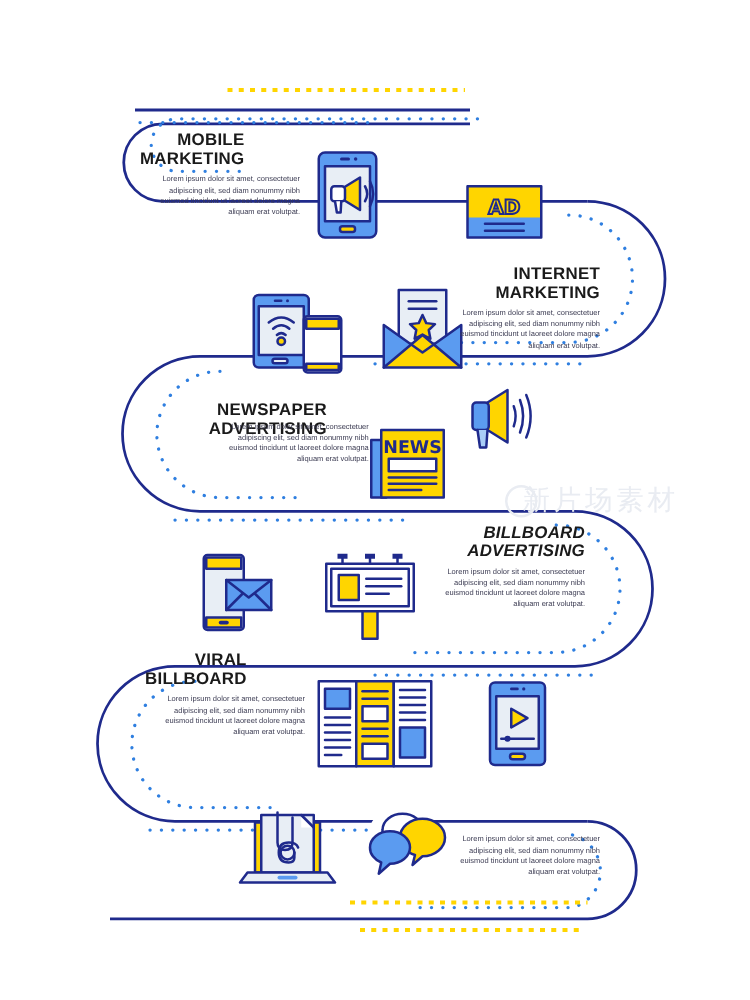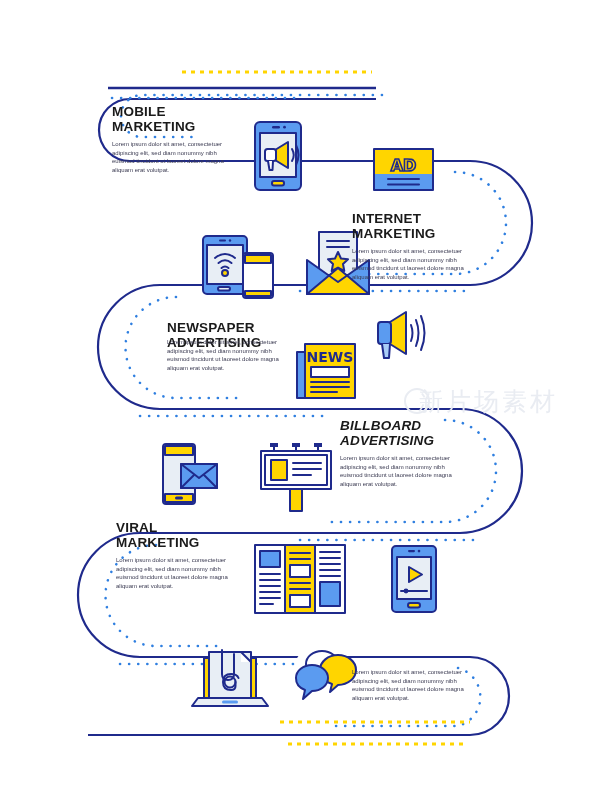--- a/index.html
+++ b/index.html
@@ -33,27 +33,27 @@
     color: #1a1a1a;
     white-space: pre-line;
   }
   .sec-body {
     position: absolute;
     font-size: 6.0px;
     line-height: 8.6px;
     color: #3b3b52;
     width: 128px;
   }
-  .align-left  { text-align: left; }
-  .align-right { }
+  .align-left  { text-align: right; }
+  .align-right { text-align: right; }
   .watermark {
     position: absolute;
     left: 418px;
     top: 385px;
-    font-size: 25px;
+    font-size: 22px;
     letter-spacing: 3px;
     color: #e9ecf2;
     font-family: "DejaVu Sans", sans-serif;
     user-select: none;
   }
   .wm-circle {
     position: absolute;
     left: 404px;
     top: 388px;
     width: 22px;
@@ -336,21 +336,21 @@
 
   <div class="sec-title align-left" style="left:167px; top:321px;">NEWSPAPER
 ADVERTISING</div>
   <div class="sec-body align-right" style="left:167px; top:338px;">Lorem ipsum dolor sit amet, consectetuer adipiscing elit, sed diam nonummy nibh euismod tincidunt ut laoreet dolore magna aliquam erat volutpat.</div>
 
   <div class="sec-title align-right" style="left:340px; top:419px; width:128px;font-style:italic;">BILLBOARD
 ADVERTISING</div>
   <div class="sec-body align-right" style="left:340px; top:454px;">Lorem ipsum dolor sit amet, consectetuer adipiscing elit, sed diam nonummy nibh euismod tincidunt ut laoreet dolore magna aliquam erat volutpat.</div>
 
   <div class="sec-title align-left" style="left:116px; top:521px;">VIRAL
-MARKETING</div>
+BILLBOARD</div>
   <div class="sec-body align-right" style="left:116px; top:556px;">Lorem ipsum dolor sit amet, consectetuer adipiscing elit, sed diam nonummy nibh euismod tincidunt ut laoreet dolore magna aliquam erat volutpat.</div>
 
   <div class="sec-body align-right" style="left:352px; top:668px;">Lorem ipsum dolor sit amet, consectetuer adipiscing elit, sed diam nonummy nibh euismod tincidunt ut laoreet dolore magna aliquam erat volutpat.</div>
 
   <div class="wm-circle"></div>
   <div class="watermark">新片场素材</div>
 
 </div>
 
 </body></html>

